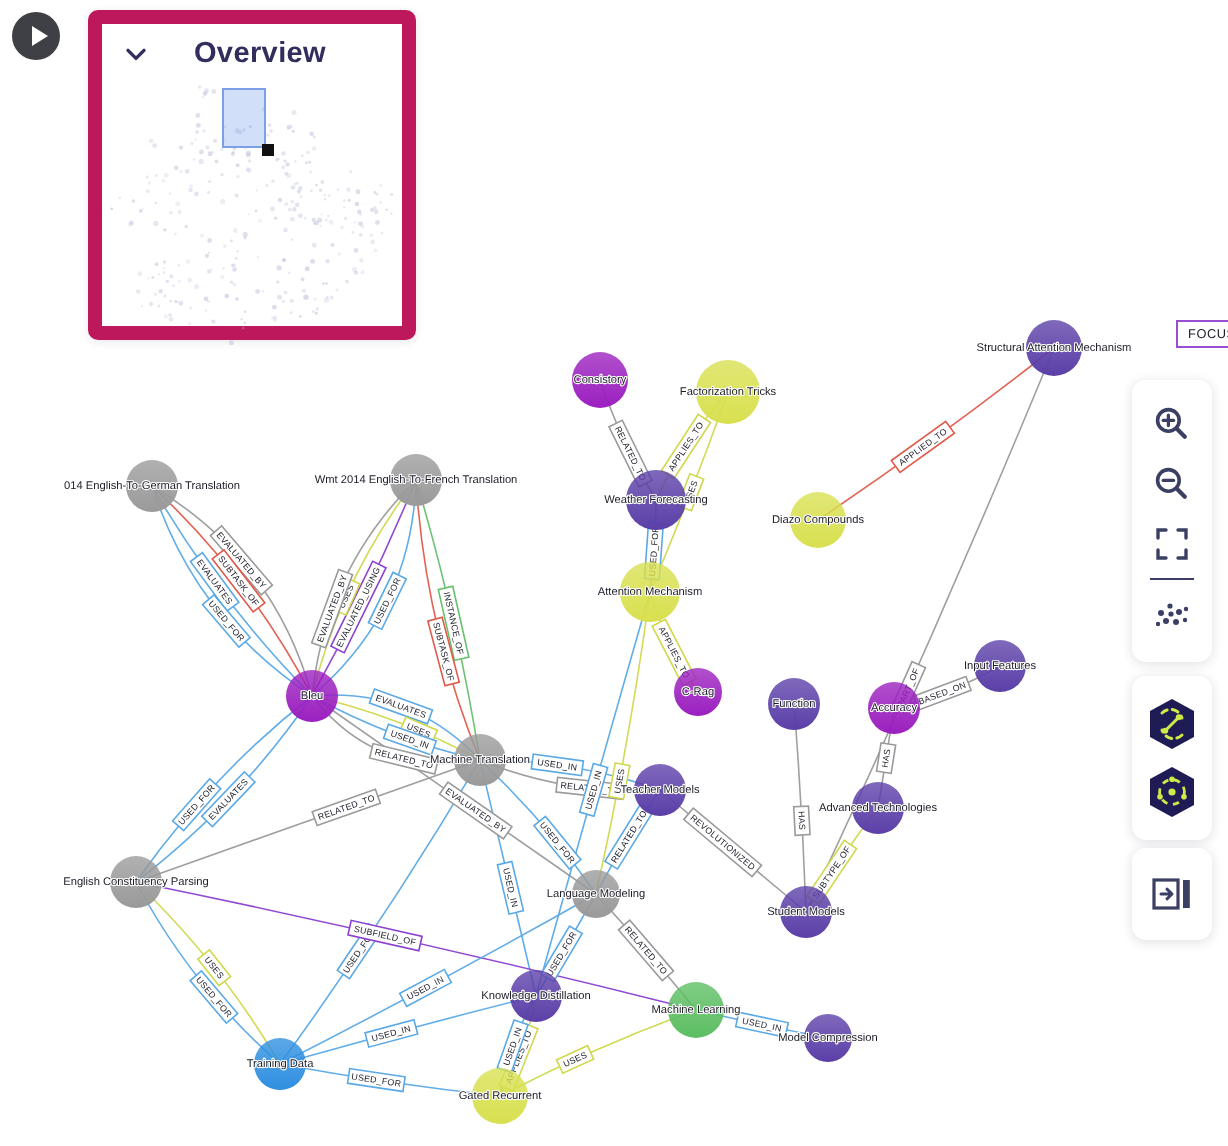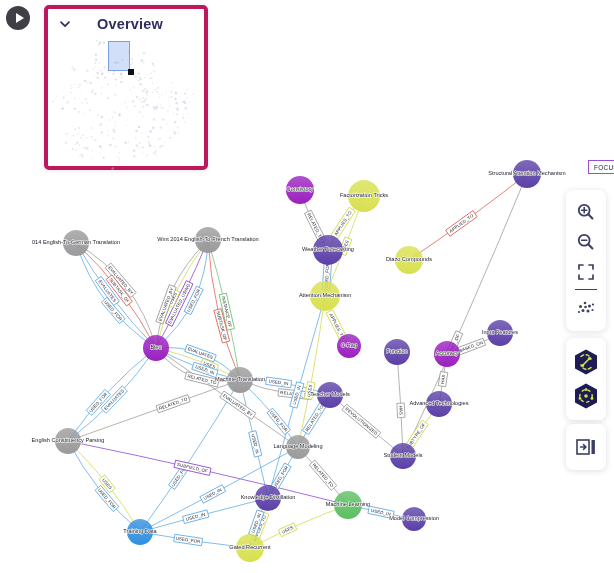--- a/index.html
+++ b/index.html
@@ -33,21 +33,21 @@
     border-top: 5px solid transparent;
     border-bottom: 5px solid transparent;
     margin-left: 3px;
   }
 
   
   #overview-panel {
     position: absolute; left: 44px; top: 5px;
     width: 164px; height: 165px;
     background: #ffffff;
-    border: 4px solid #be185d;
+    border: 7px solid #be185d;
     border-radius: 5px;
     box-shadow: 0 1px 5px rgba(30,30,60,.10);
     z-index: 30;
   }
   #overview-header {
     height: 30px;
     display: flex; align-items: center;
     position: relative;
   }
   #overview-chevron {

